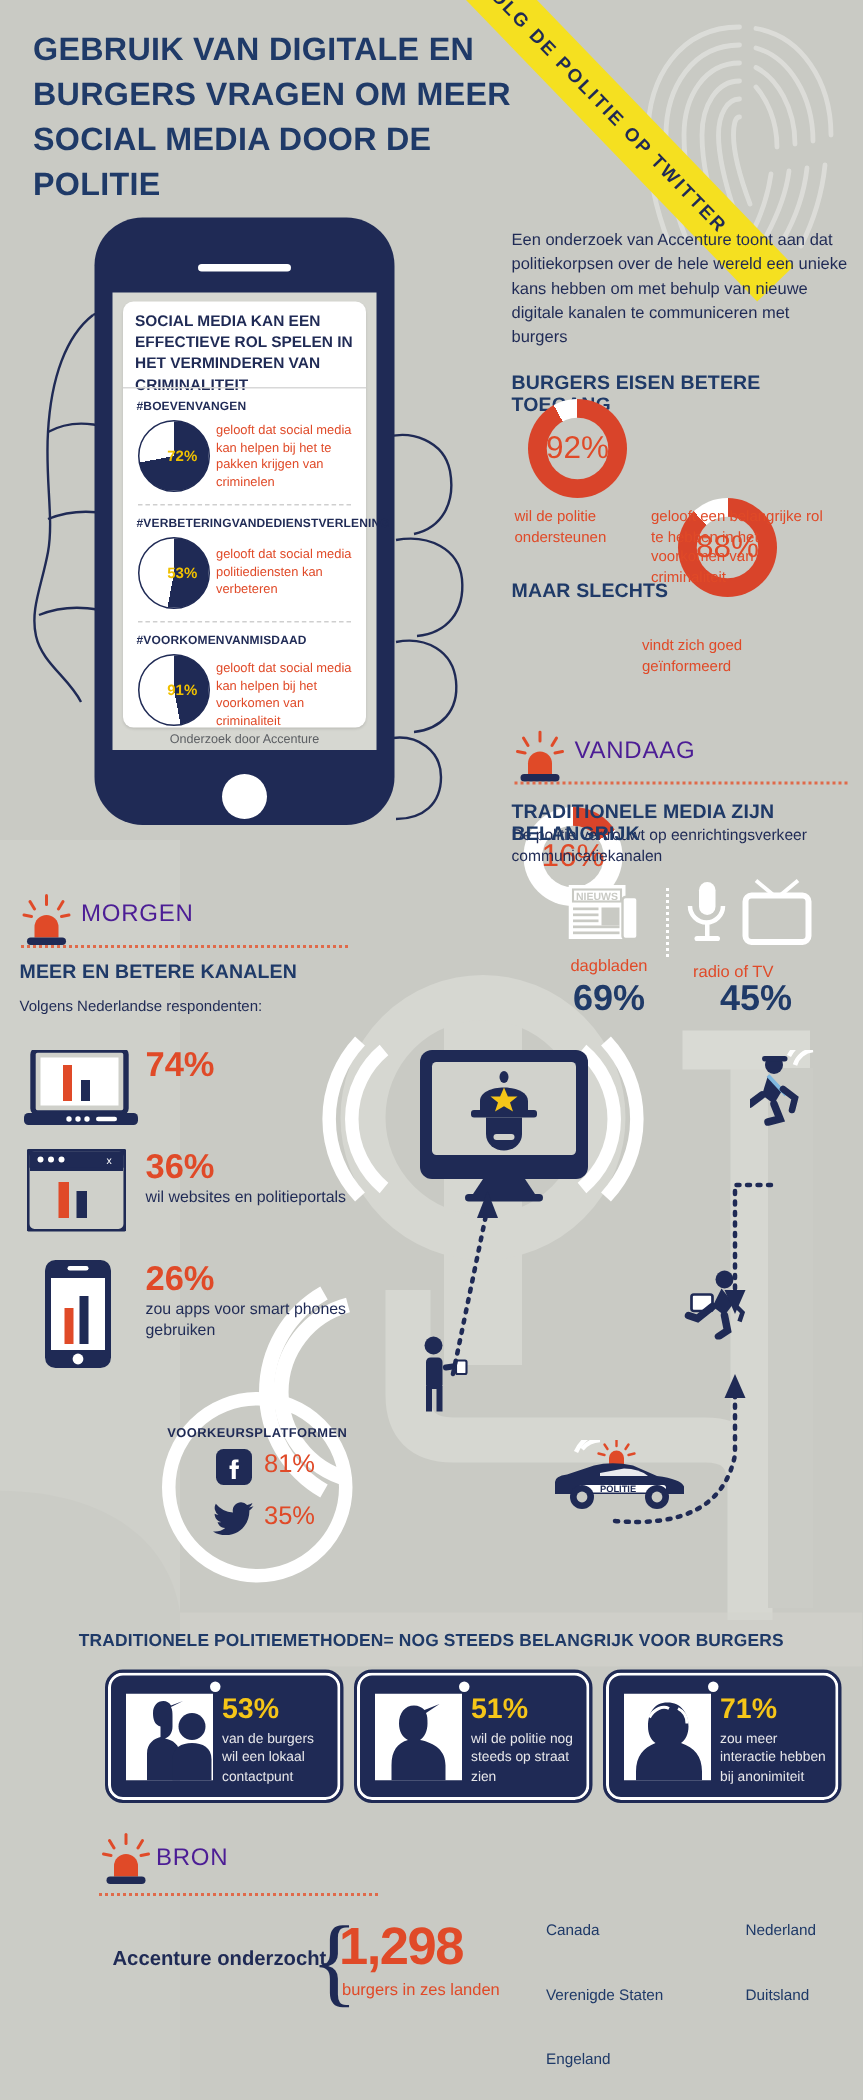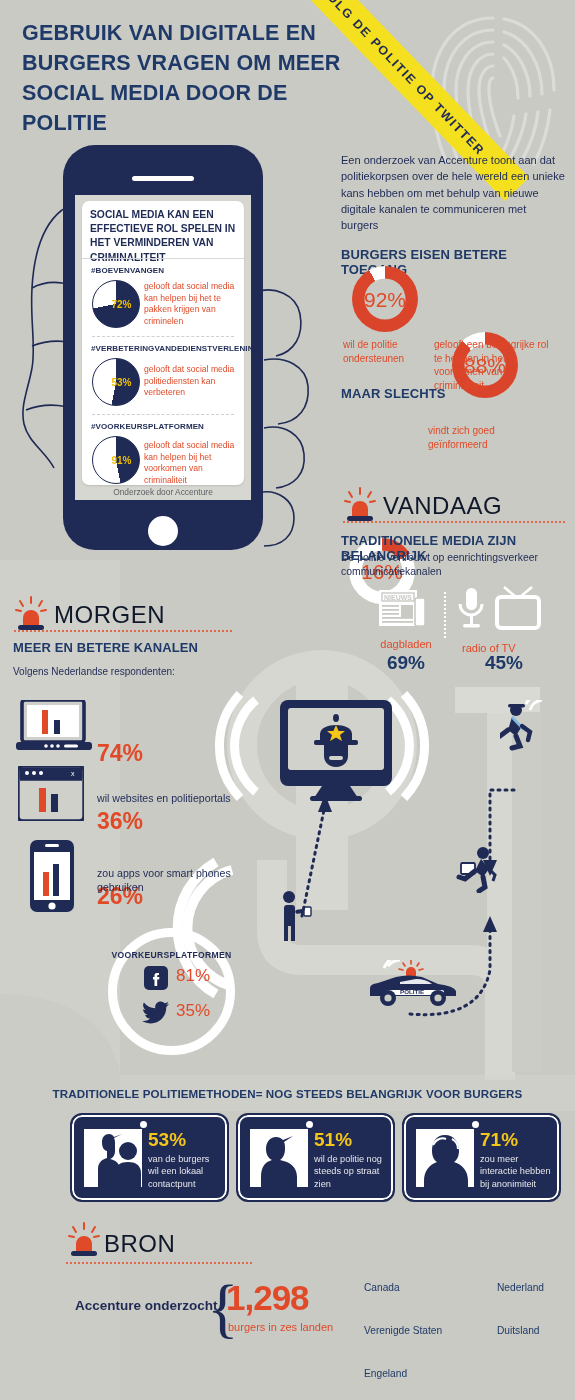--- a/index.html
+++ b/index.html
@@ -78,29 +78,29 @@
   .donut{border-radius:50%;position:relative;}
   .donutHole{
     position:absolute;border-radius:50%;background:#c9cac4;
     left:50%;top:50%;transform:translate(-50%,-50%);
     display:flex;align-items:center;justify-content:center;
     color:#e04a28;font-size:21px;
   }
   .donutCap{color:#e04a28;font-size:10px;line-height:13.5px;}
 
   
-  .sirenWord{font-size:24px;color:#0f172a;letter-spacing:.5px;}
+  .sirenWord{font-size:16px;color:#4c1d95;letter-spacing:.5px;}
   .dotline{border-top:2px dotted #e06a4a;}
 
   
   .medCap{color:#e04a28;font-size:11px;}
-  .medPct{color:#1f3a68;font-size:19px;font-weight:bold;}
-
-  
-  .bigPct{color:#e04a28;font-size:23px;font-weight:bold;line-height:25px;margin-top:44px;}
+  .medPct{color:#1f3a68;font-size:24px;font-weight:bold;}
+
+  
+  .bigPct{color:#e04a28;font-size:23px;font-weight:bold;line-height:25px;}
   .bigTxt{color:#1f2a55;font-size:10.6px;line-height:14.2px;}
 
   
   #platRing{left:108px;top:928px;width:127px;height:127px;border:9px solid #fff;border-radius:50%;box-sizing:border-box;}
   #platTitle{left:108px;top:950px;width:127px;text-align:center;color:#1f2a55;font-size:8.6px;font-weight:bold;letter-spacing:.3px;}
   .platPct{color:#e04a28;font-size:17px;}
 
   
   #tradHead{left:0;top:1087px;width:575px;text-align:center;color:#1f3a68;font-size:11.6px;font-weight:bold;letter-spacing:.1px;}
   .tcard{
@@ -218,21 +218,21 @@
   <div class="abs cardSepDash" style="top:336px;"></div>
 
   <div class="abs hashtag" style="top:344px;">#VERBETERINGVANDEDIENSTVERLENING</div>
   <div class="abs" style="left:92px;top:358px;width:48px;height:48px;">
     <div class="pie" style="background:conic-gradient(#1f2a55 0 53%, #ffffff 53% 100%);border:1px solid #1f2a55;box-sizing:border-box;"></div>
     <div class="pieLabel">53%</div>
   </div>
   <div class="abs pieTxt" style="left:144px;top:364px;width:96px;">gelooft dat social media politiediensten kan verbeteren</div>
   <div class="abs cardSepDash" style="top:414px;"></div>
 
-  <div class="abs hashtag" style="top:422px;">#VOORKEURSPLATFORMEN</div>
+  <div class="abs hashtag" style="top:422px;">#VOORKOMENVANMISDAAD</div>
   <div class="abs" style="left:92px;top:436px;width:48px;height:48px;">
     <div class="pie" style="background:conic-gradient(#1f2a55 0 47%, #ffffff 47% 100%);border:1px solid #1f2a55;box-sizing:border-box;"></div>
     <div class="pieLabel">91%</div>
   </div>
   <div class="abs pieTxt" style="left:144px;top:440px;width:100px;">gelooft dat social media kan helpen bij het voorkomen van criminaliteit</div>
 
   <div class="abs" id="cardFoot">Onderzoek door Accenture</div>
 
   <div class="abs" id="intro">Een onderzoek van Accenture toont aan dat politiekorpsen over de hele wereld een unieke kans hebben om met behulp van nieuwe digitale kanalen te communiceren met burgers</div>
 

